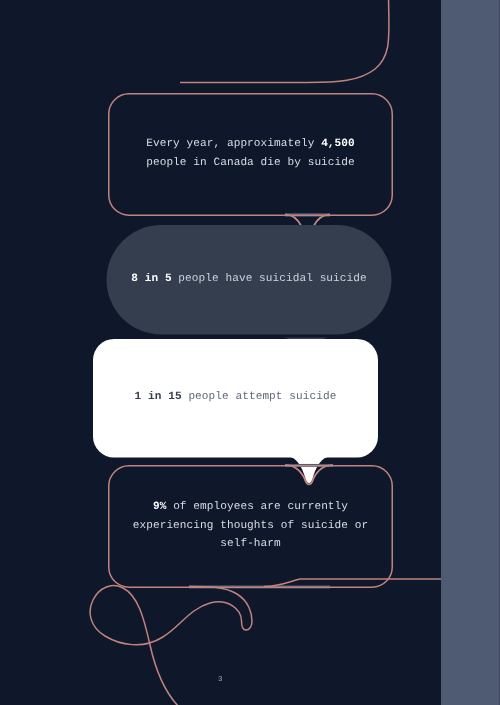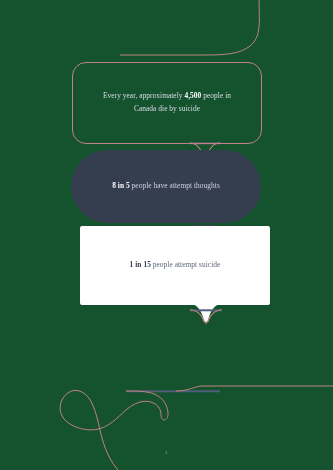--- a/index.html
+++ b/index.html
@@ -2,25 +2,25 @@
 <html><head>
 <meta charset="utf-8">
 <style>
   html, body {
     margin: 0;
     padding: 0;
     background: #4f5b73;
   }
   #page {
     position: relative;
-    width: 333px;
+    width: 294px;
     height: 470px;
-    background: #14532d;
+    background: #0f172a;
     overflow: hidden;
-    font-family: Liberation Serif, serif;
+    font-family: Liberation Mono, monospace;
   }
   #deco-layer {
     position: absolute;
     inset: 0;
     width: 333px;
     height: 470px;
     pointer-events: none;
   }
   .bubble {
     position: absolute;
@@ -64,25 +64,25 @@
     color: #ced3dc;
     font-size: 7.4px;
     line-height: 12.6px;
     letter-spacing: 0.05px;
     padding: 0 16px;
   }
   #bubble-2 .txt b { color: #ffffff; font-weight: 700; }
 
   
   #bubble-3 {
-    left: 80px;
+    left: 62px;
     top: 226px;
     width: 190px;
     height: 79px;
-    border-radius: 2px;
+    border-radius: 14px;
     background: #ffffff;
     z-index: 7;
   }
   #bubble-3 .txt {
     color: #5e6878;
     font-size: 7.4px;
     line-height: 12.6px;
     letter-spacing: 0.05px;
     padding: 0 20px;
   }
@@ -155,26 +155,31 @@
   </svg>
 
   <div class="bubble" id="bubble-1">
     <div class="txt">
       <span>Every year, approximately </span><b>4,500</b><span> people in Canada die by suicide</span>
     </div>
   </div>
 
   <div class="bubble" id="bubble-2">
     <div class="txt">
-      <span></span><b>8 in 5</b><span> people have attempt thoughts</span>
+      <span></span><b>8 in 5</b><span> people have suicidal suicide</span>
     </div>
   </div>
 
   <div class="bubble" id="bubble-3">
     <div class="txt">
       <span></span><b>1 in 15</b><span> people attempt suicide</span>
     </div>
   </div>
 
+  <div class="bubble" id="bubble-4">
+    <div class="txt">
+      <span></span><b>9%</b><span> of employees are currently experiencing thoughts of suicide or self-harm</span>
+    </div>
+  </div>
 
   <div id="page-number">3</div>
 
 </div>
 
 </body></html>

